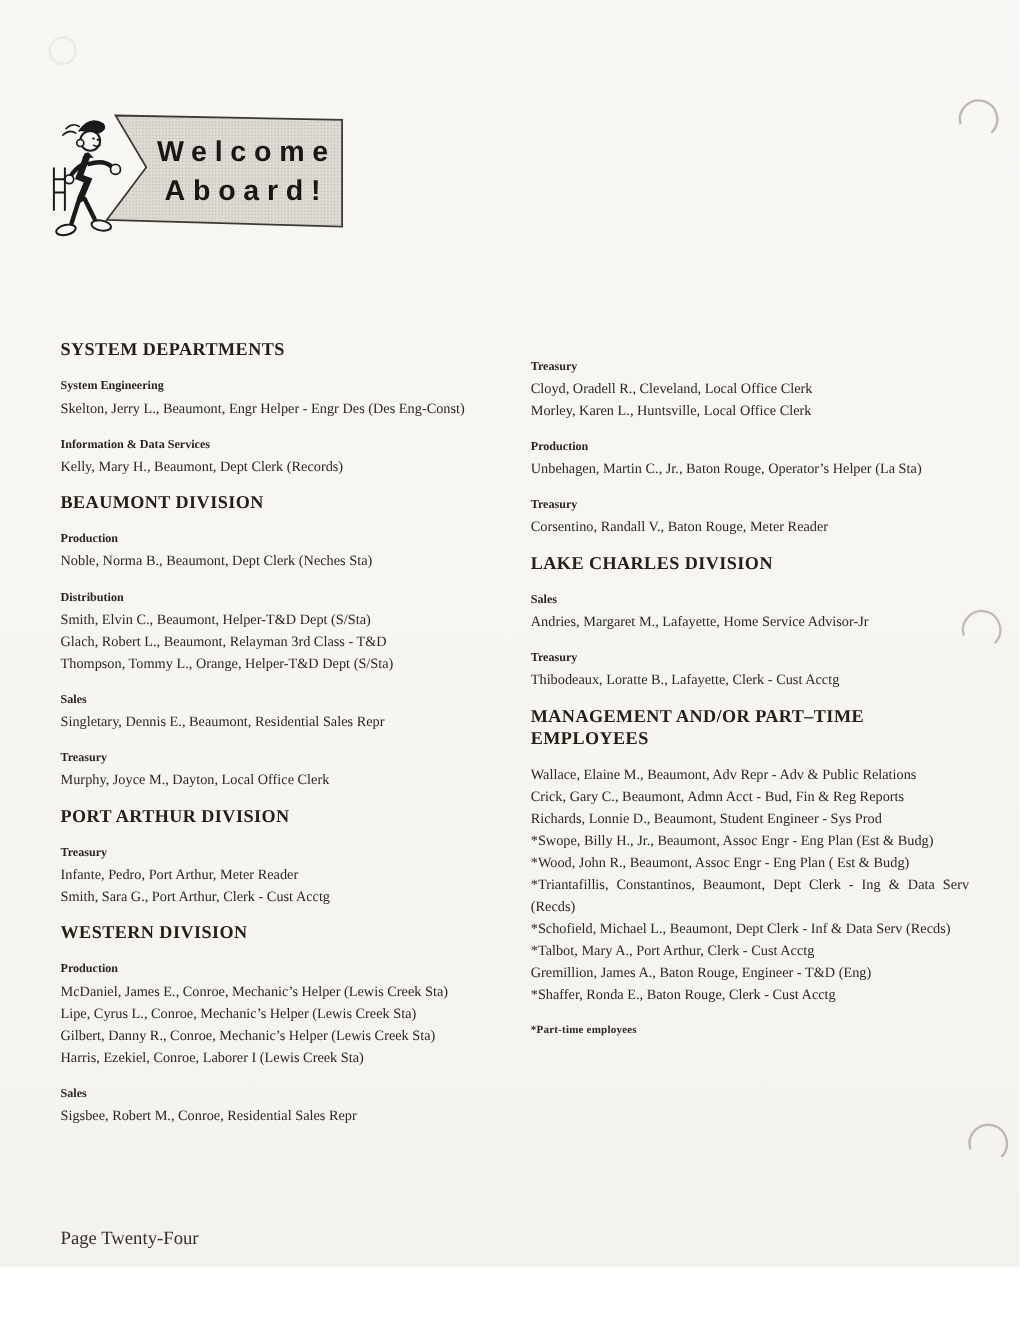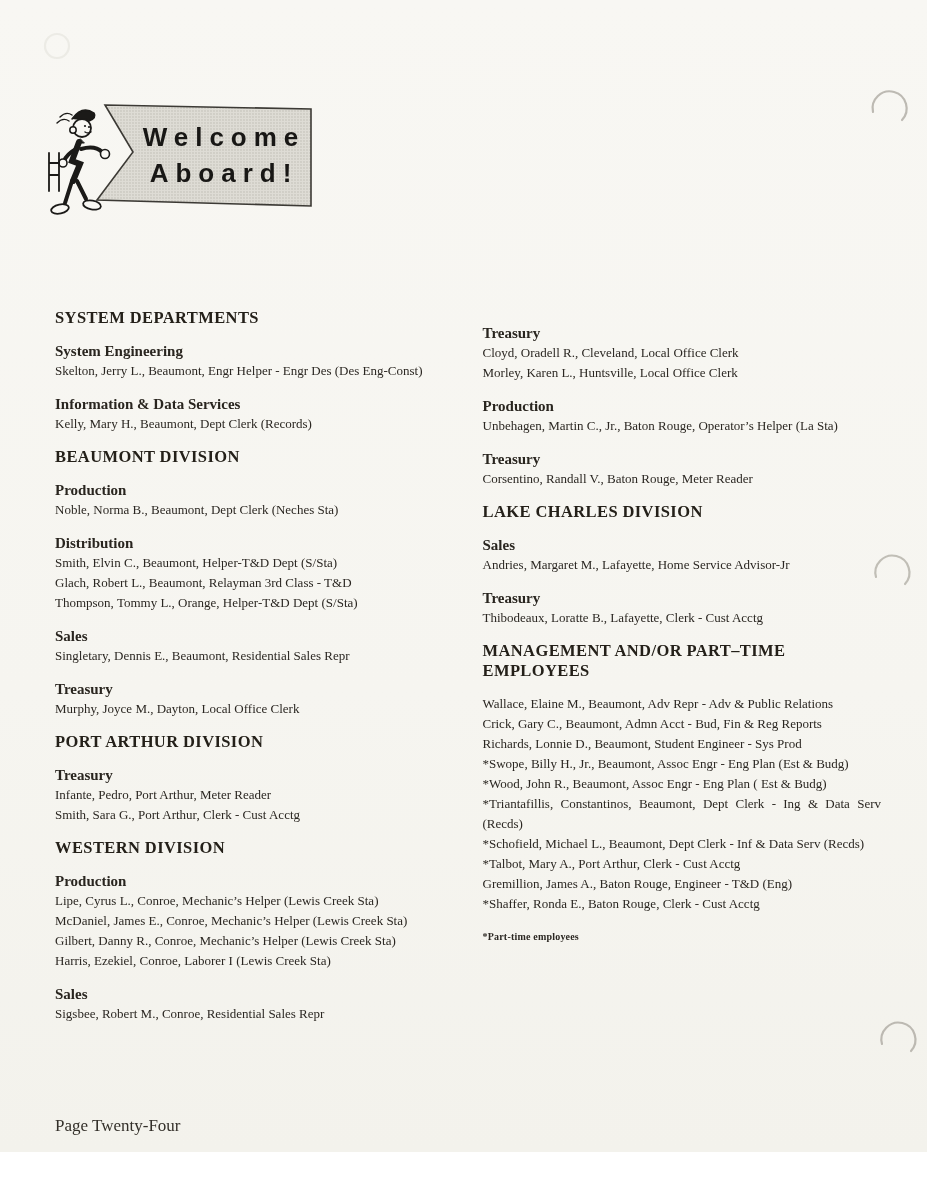--- a/index.html
+++ b/index.html
@@ -25,21 +25,21 @@
   
   .columns{position:absolute;left:55px;top:308px;width:826px;display:flex;gap:29px;}
   .column{width:405px;}
   .column.right{padding-top:15px;}
   h2.heading{
     font-size:16.5px;font-weight:bold;line-height:20px;
     letter-spacing:0.4px;margin:12px 0 13px;white-space:pre-line;color:#242019;
   }
   .column h2.heading:first-child{margin-top:0;}
   .block.group{margin:0 0 13px;}
-  h3.subheading{font-size:15px;font-weight:bold;line-height:20px;margin:0;color:#29251f;}
+  h3.subheading{font-size:11px;font-weight:bold;line-height:20px;margin:0;color:#29251f;}
   p.entry{font-size:13px;line-height:20px;margin:0;text-align:justify;}
   p.footnote{font-size:10px;line-height:20px;margin:6px 0 0;font-weight:bold;letter-spacing:0.2px;}
   
   .page-number{
     position:absolute;left:55px;top:1116px;
     font-size:17px;color:#332f29;
   }
   
   .artifacts{position:absolute;left:0;top:0;pointer-events:none;}
 </style>
@@ -120,22 +120,22 @@
         </div>
         <h2 class="block heading">PORT ARTHUR DIVISION</h2>
         <div class="block group">
           <h3 class="subheading">Treasury</h3>
           <p class="entry">Infante, Pedro, Port Arthur, Meter Reader</p>
           <p class="entry">Smith, Sara G., Port Arthur, Clerk - Cust Acctg</p>
         </div>
         <h2 class="block heading">WESTERN DIVISION</h2>
         <div class="block group">
           <h3 class="subheading">Production</h3>
+          <p class="entry">McDaniel, James E., Conroe, Mechanic’s Helper (Lewis Creek Sta)</p>
           <p class="entry">Lipe, Cyrus L., Conroe, Mechanic’s Helper (Lewis Creek Sta)</p>
-          <p class="entry">McDaniel, James E., Conroe, Mechanic’s Helper (Lewis Creek Sta)</p>
           <p class="entry">Gilbert, Danny R., Conroe, Mechanic’s Helper (Lewis Creek Sta)</p>
           <p class="entry">Harris, Ezekiel, Conroe, Laborer I (Lewis Creek Sta)</p>
         </div>
         <div class="block group">
           <h3 class="subheading">Sales</h3>
           <p class="entry">Sigsbee, Robert M., Conroe, Residential Sales Repr</p>
         </div>
       </div>
     <div class="column right">
         <div class="block group">

